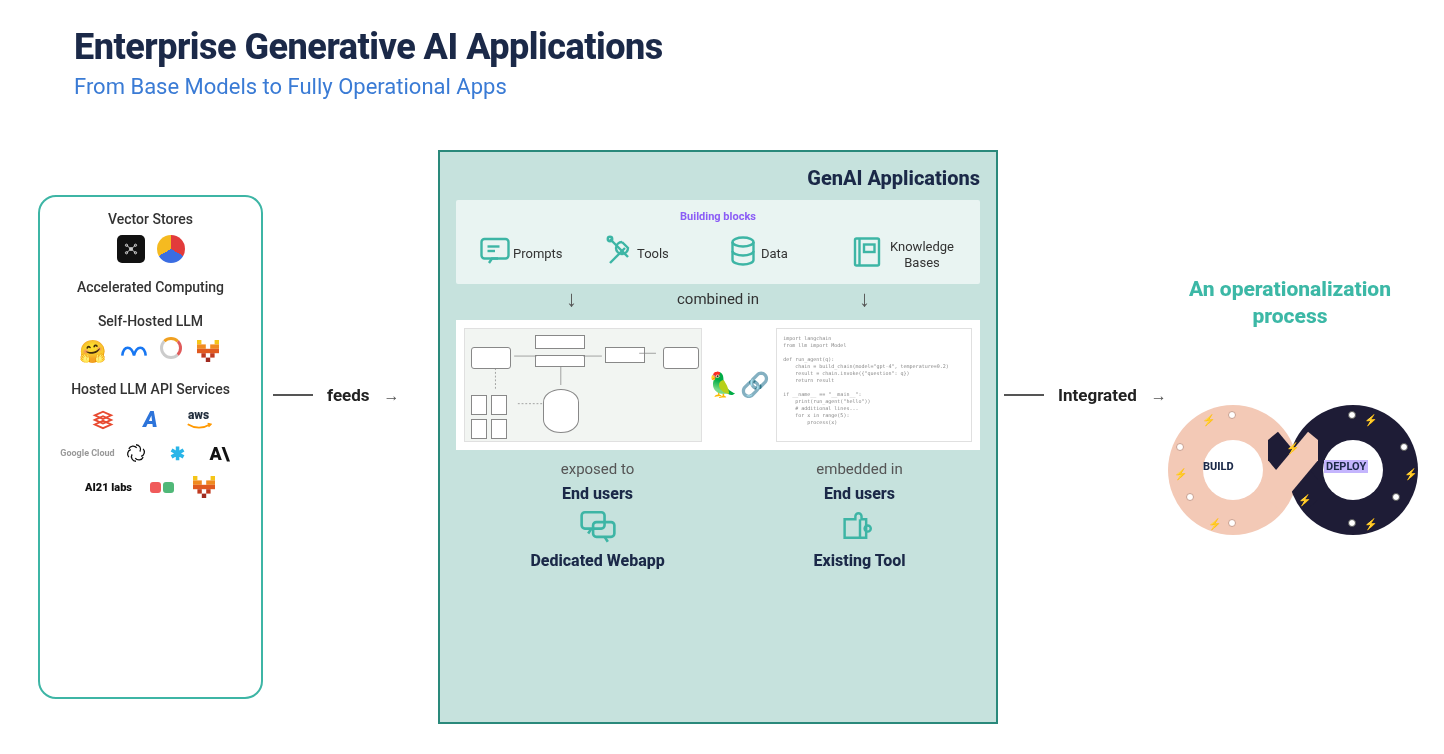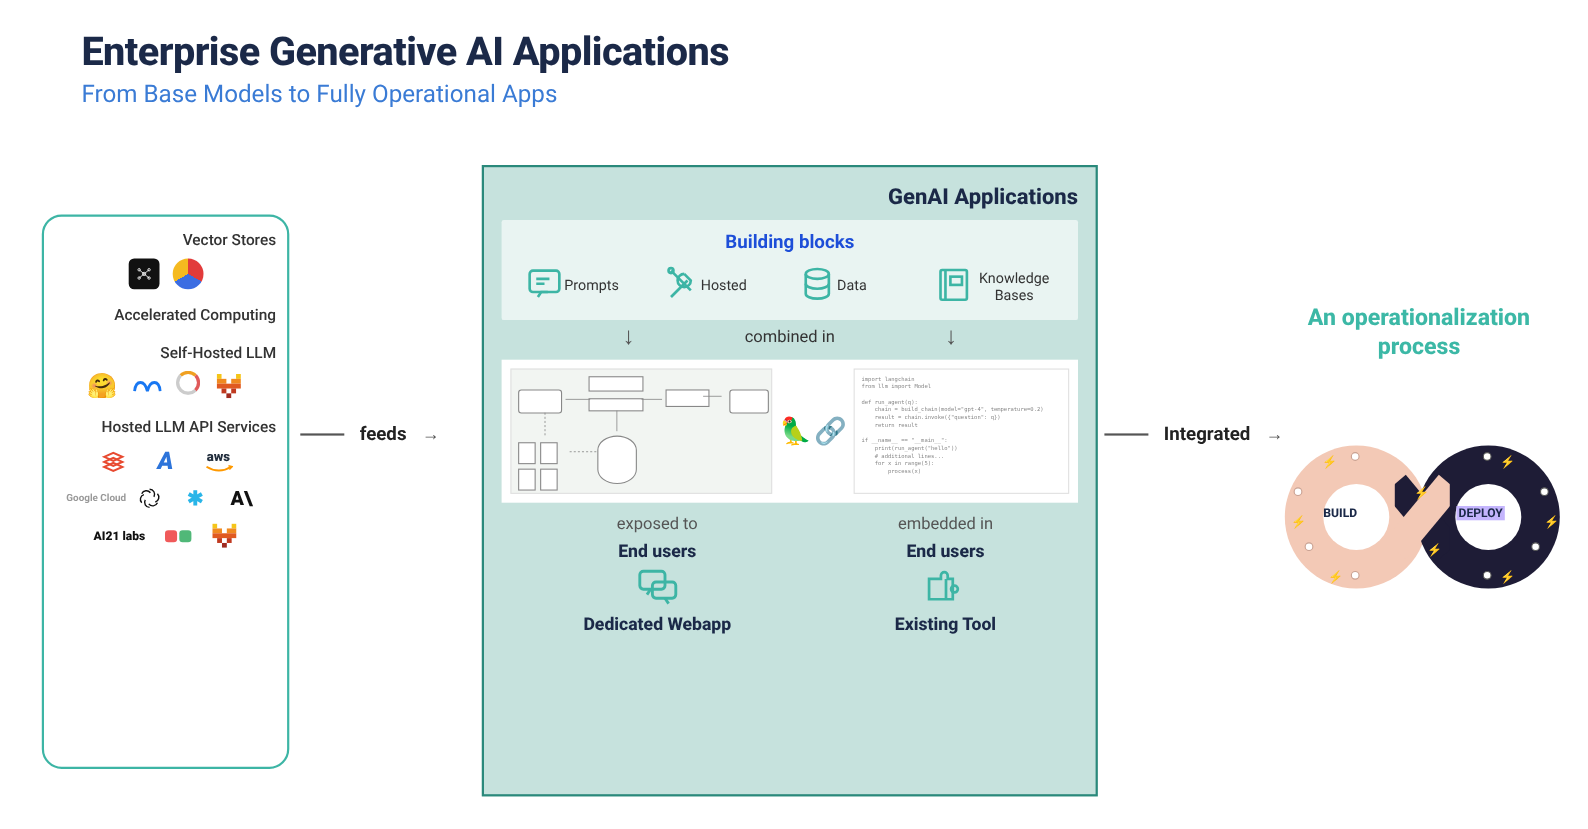--- a/index.html
+++ b/index.html
@@ -37,21 +37,21 @@
     top: 195px;
     width: 225px;
     height: 504px;
     border: 2px solid #3db5a5;
     border-radius: 18px;
     padding: 14px 10px;
     display: flex;
     flex-direction: column;
     align-items: center;
   }
-  .left-section { text-align: right; margin-bottom: 10px; width: 100%; }
+  .left-section { text-align: center; margin-bottom: 10px; width: 100%; }
   .left-section h4 {
     font-size: 14px;
     font-weight: 500;
     color: #333;
     margin-bottom: 8px;
   }
   .icon-row {
     display: flex;
     justify-content: center;
     gap: 12px;
@@ -104,23 +104,23 @@
     color: #1b2948;
     margin-bottom: 10px;
   }
   .bb-panel {
     background: #e9f4f2;
     padding: 10px 14px 14px;
     border-radius: 2px;
   }
   .bb-title {
     text-align: center;
-    font-size: 17px;
+    font-size: 11px;
     font-weight: 700;
-    color: #1d4ed8;
+    color: #8b5cf6;
     margin-bottom: 10px;
   }
   .bb-row {
     display: flex;
     justify-content: space-around;
     align-items: flex-start;
   }
   .bb-item {
     display: flex;
     flex-direction: row;
@@ -460,21 +460,21 @@
       </div>
       <div class="bb-item">
         <div class="bb-icon teal-icon">
           <svg width="36" height="36" viewBox="0 0 24 24" fill="none" stroke="#3db5a5" stroke-width="1.6">
               <path d="M14 6 a4 4 0 1 0 4 4 L14 6"></path>
               <path d="M16 10 L6 20"></path>
               <path d="M6 4 L18 16"></path>
               <circle cx="6" cy="4" r="1.5"></circle>
             </svg>
         </div>
-        <div class="bb-label">Hosted</div>
+        <div class="bb-label">Tools</div>
       </div>
       <div class="bb-item">
         <div class="bb-icon teal-icon">
           <svg width="36" height="36" viewBox="0 0 24 24" fill="none" stroke="#3db5a5" stroke-width="1.6">
               <ellipse cx="12" cy="6" rx="7" ry="3"></ellipse>
               <path d="M5 6 V18 a7 3 0 0 0 14 0 V6"></path>
               <path d="M5 12 a7 3 0 0 0 14 0"></path>
             </svg>
         </div>
         <div class="bb-label">Data</div>

